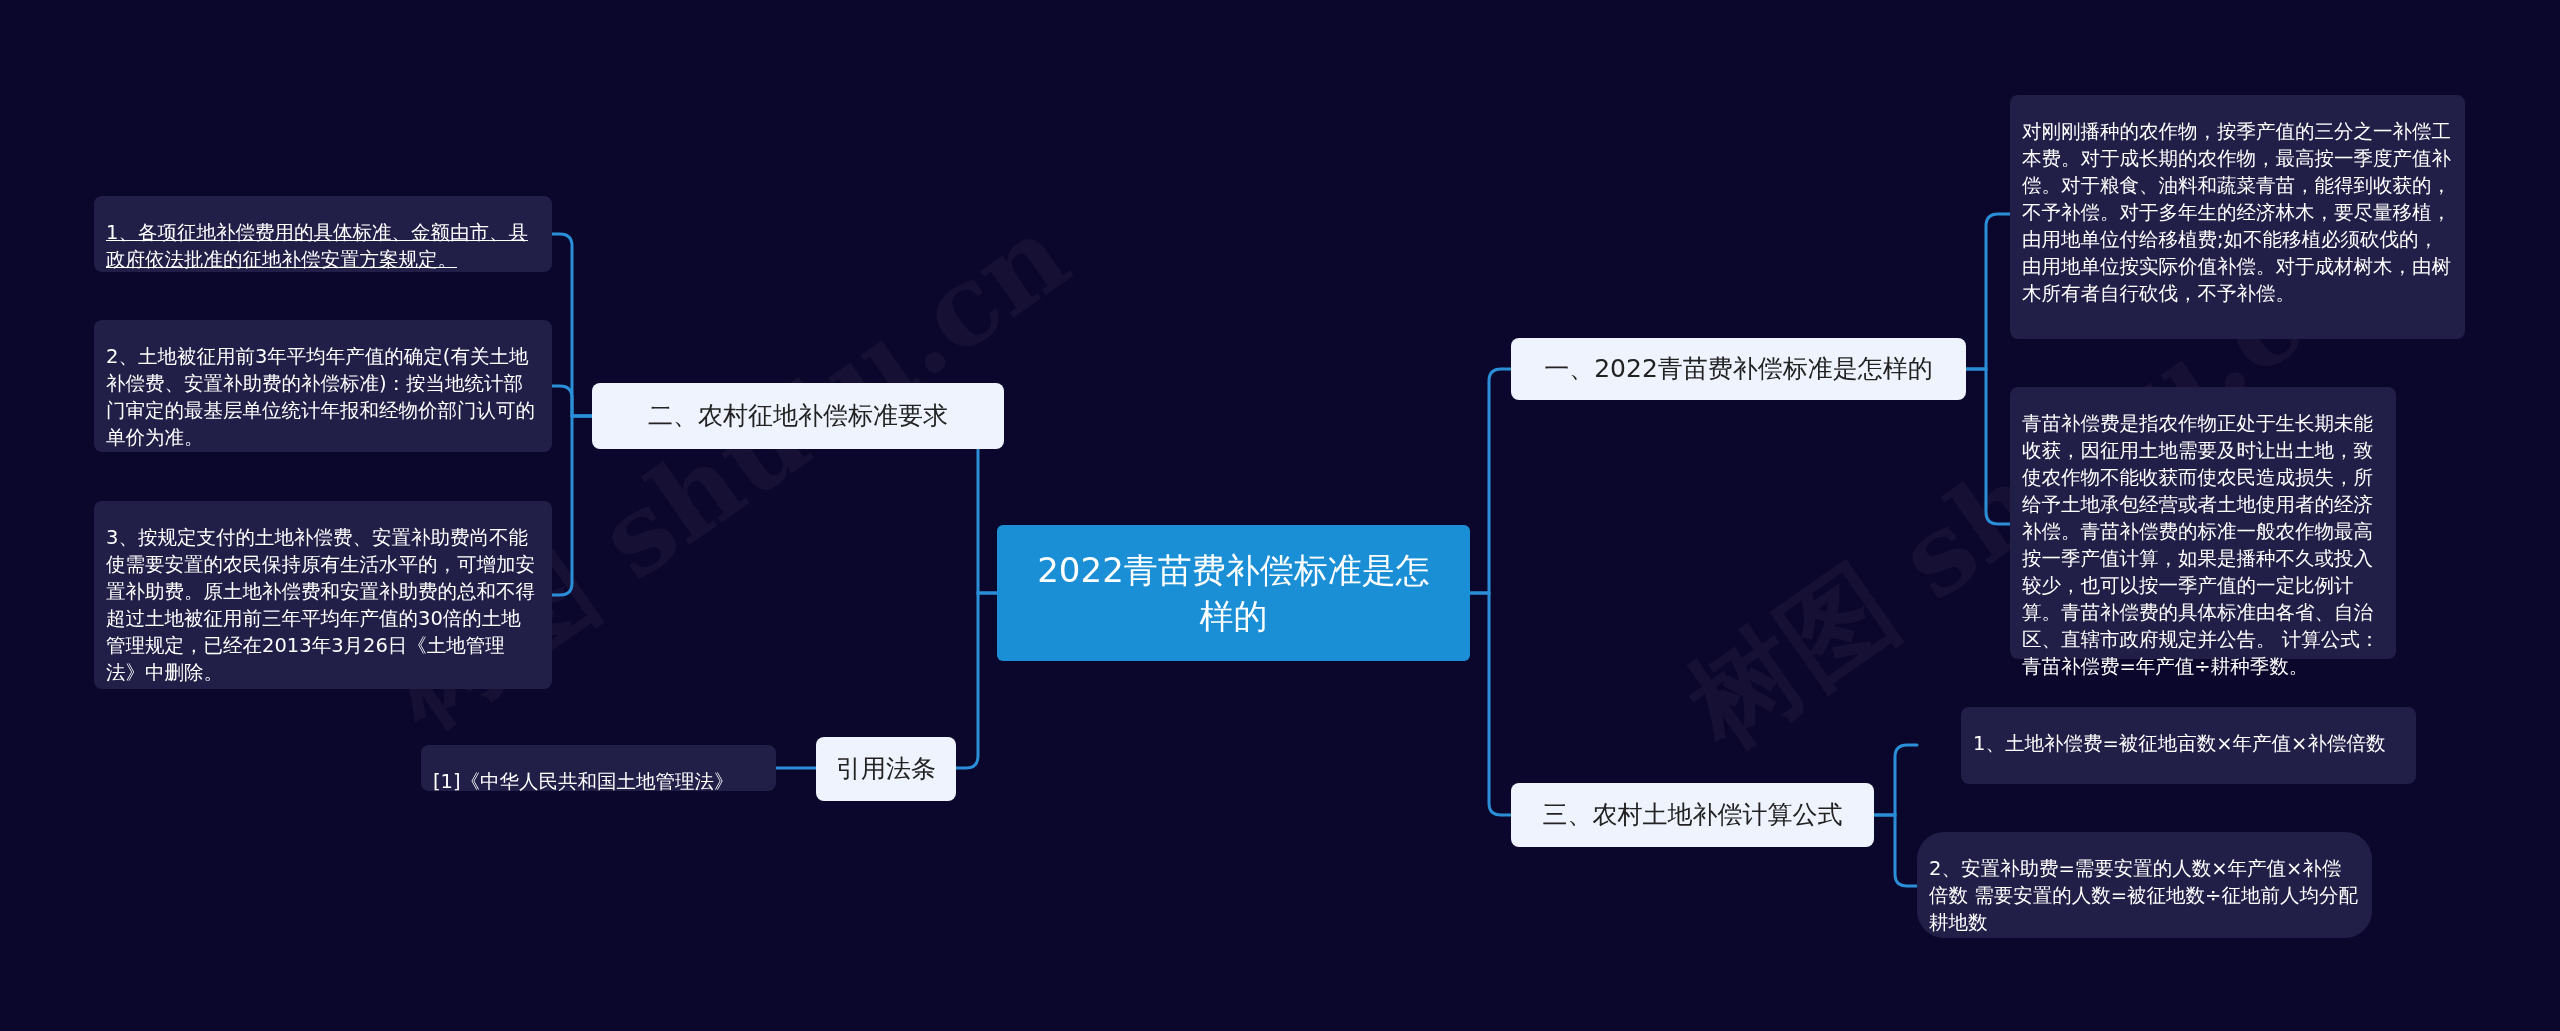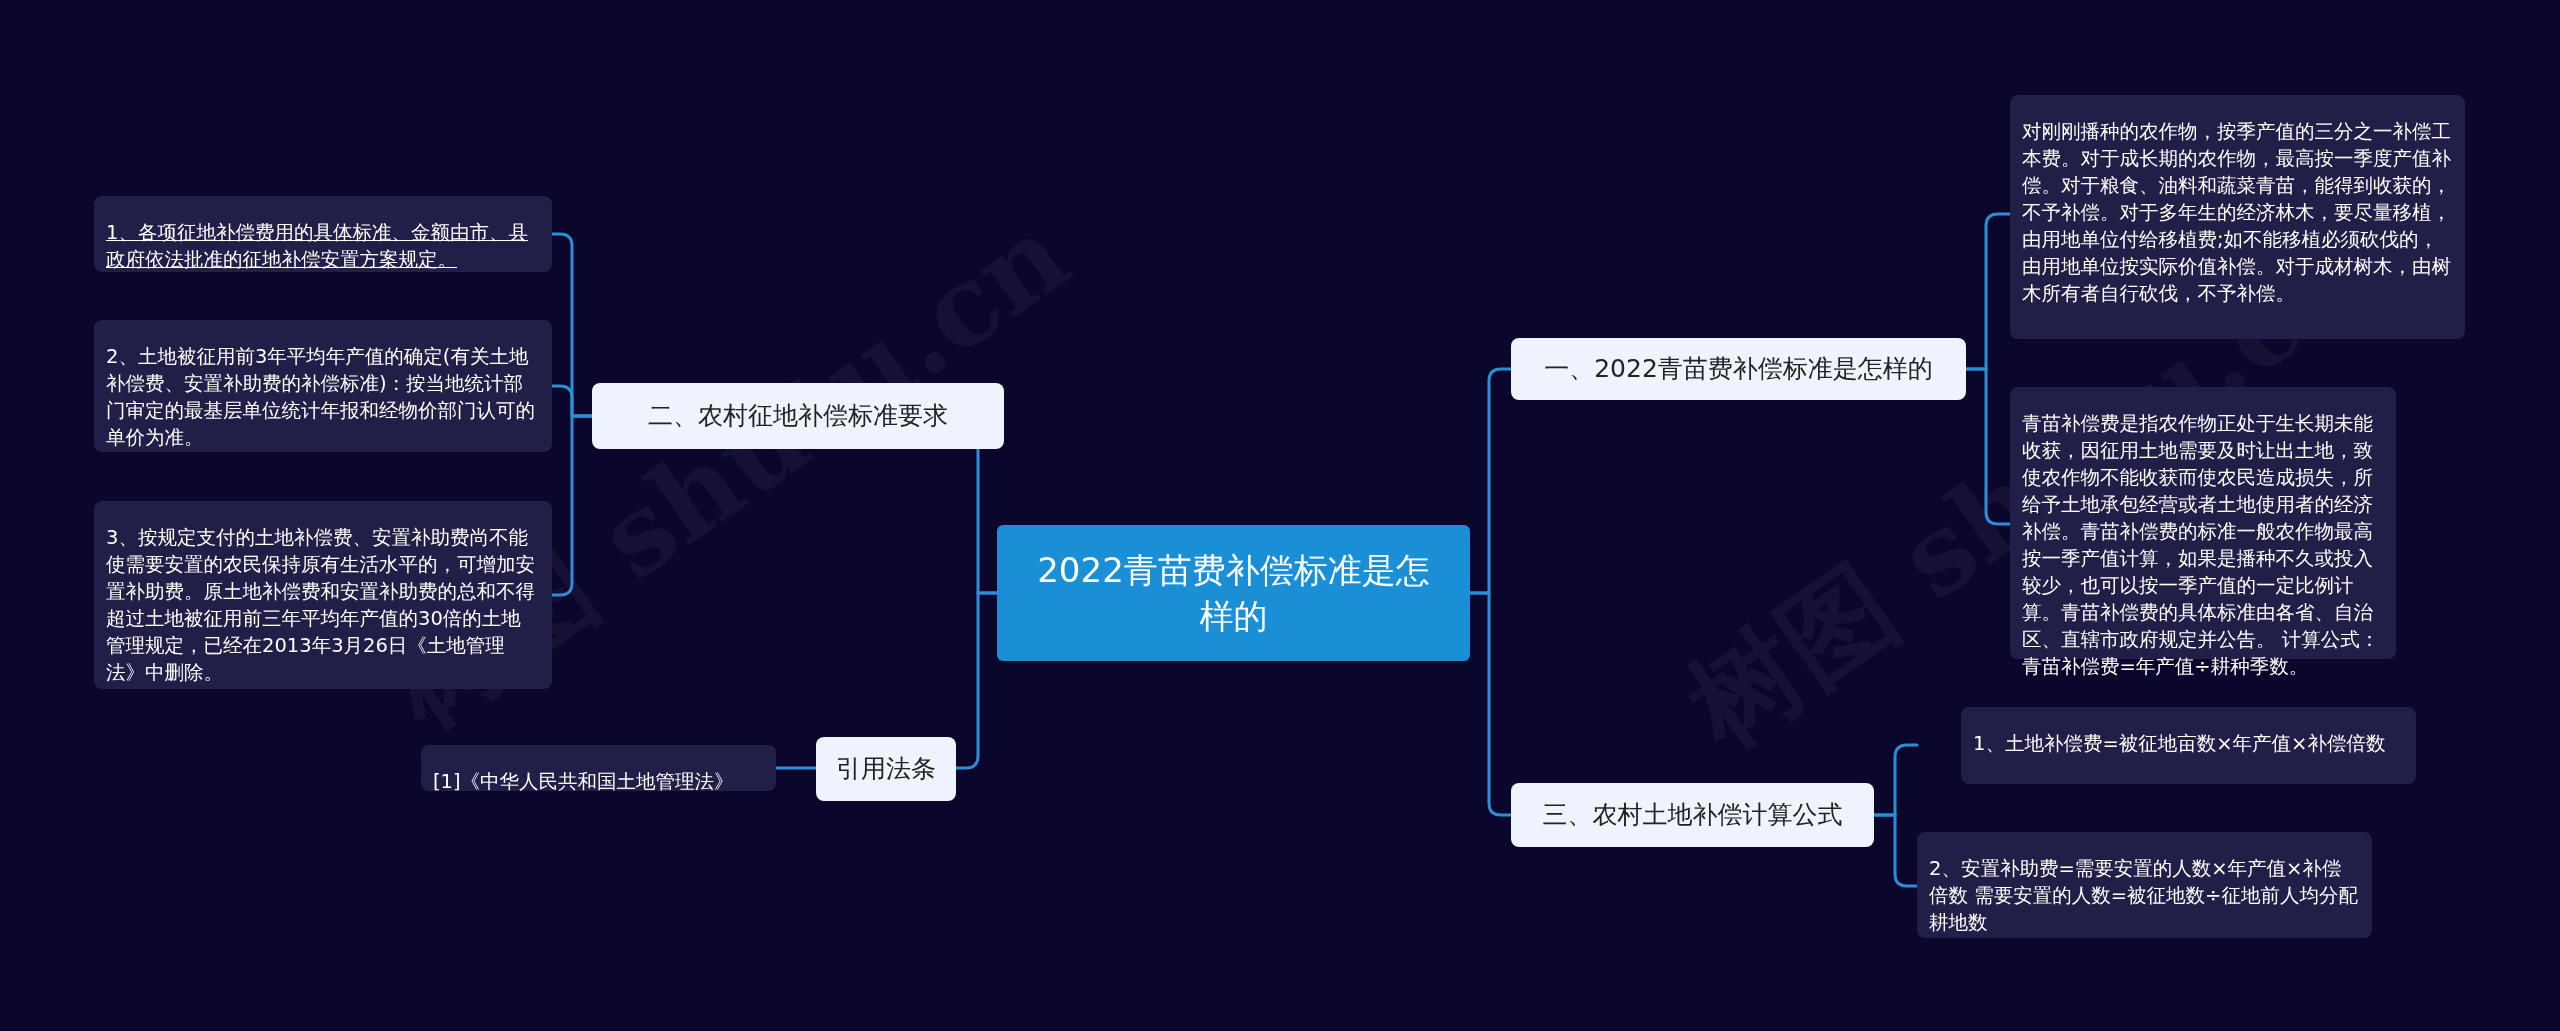--- a/index.html
+++ b/index.html
@@ -137,17 +137,17 @@
   <div class="node leaf" style="left:2010px; top:387px; width:386px; height:272px;">
     <span>青苗补偿费是指农作物正处于生长期未能收获，因征用土地需要及时让出土地，致使农作物不能收获而使农民造成损失，所给予土地承包经营或者土地使用者的经济补偿。青苗补偿费的标准一般农作物最高按一季产值计算，如果是播种不久或投入较少，也可以按一季产值的一定比例计算。青苗补偿费的具体标准由各省、自治区、直辖市政府规定并公告。 计算公式：青苗补偿费=年产值÷耕种季数。</span>
   </div>
 
   <div class="node branch" style="left:1511px; top:783px; width:363px; height:64px;">
     <span>三、农村土地补偿计算公式</span>
   </div>
   <div class="node leaf" style="left:1917px; top:707px; width:455px; height:77px;margin-left:44px;">
     <span>1、土地补偿费=被征地亩数×年产值×补偿倍数</span>
   </div>
-  <div class="node leaf" style="left:1917px; top:832px; width:455px; height:106px;">
+  <div class="node leaf" style="left:1917px; top:832px; width:455px; height:106px;border-radius:27px;">
     <span>2、安置补助费=需要安置的人数×年产值×补偿倍数 需要安置的人数=被征地数÷征地前人均分配耕地数</span>
   </div>
 
 </div>
 
 </body></html>

